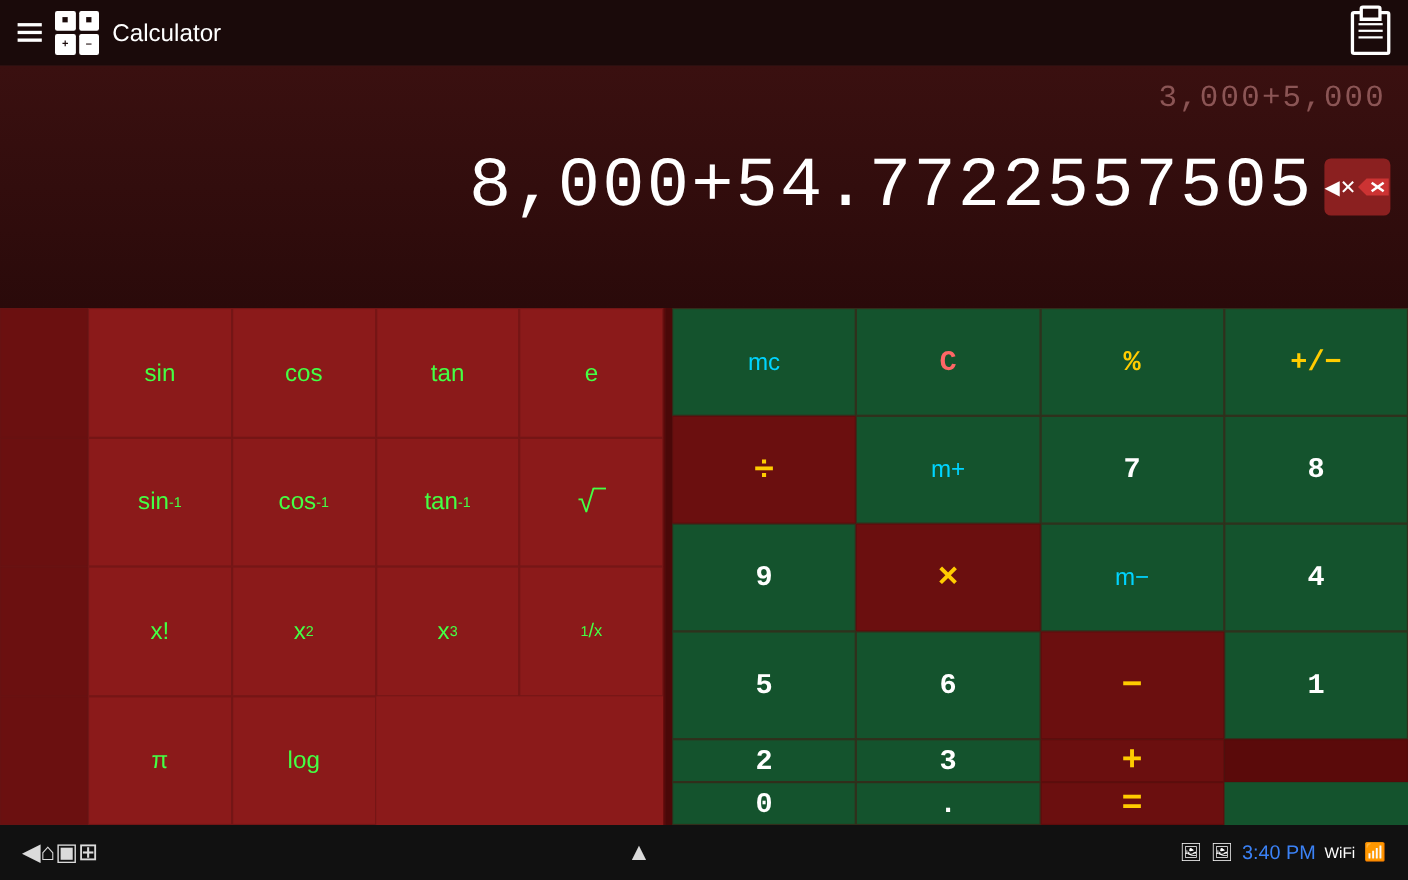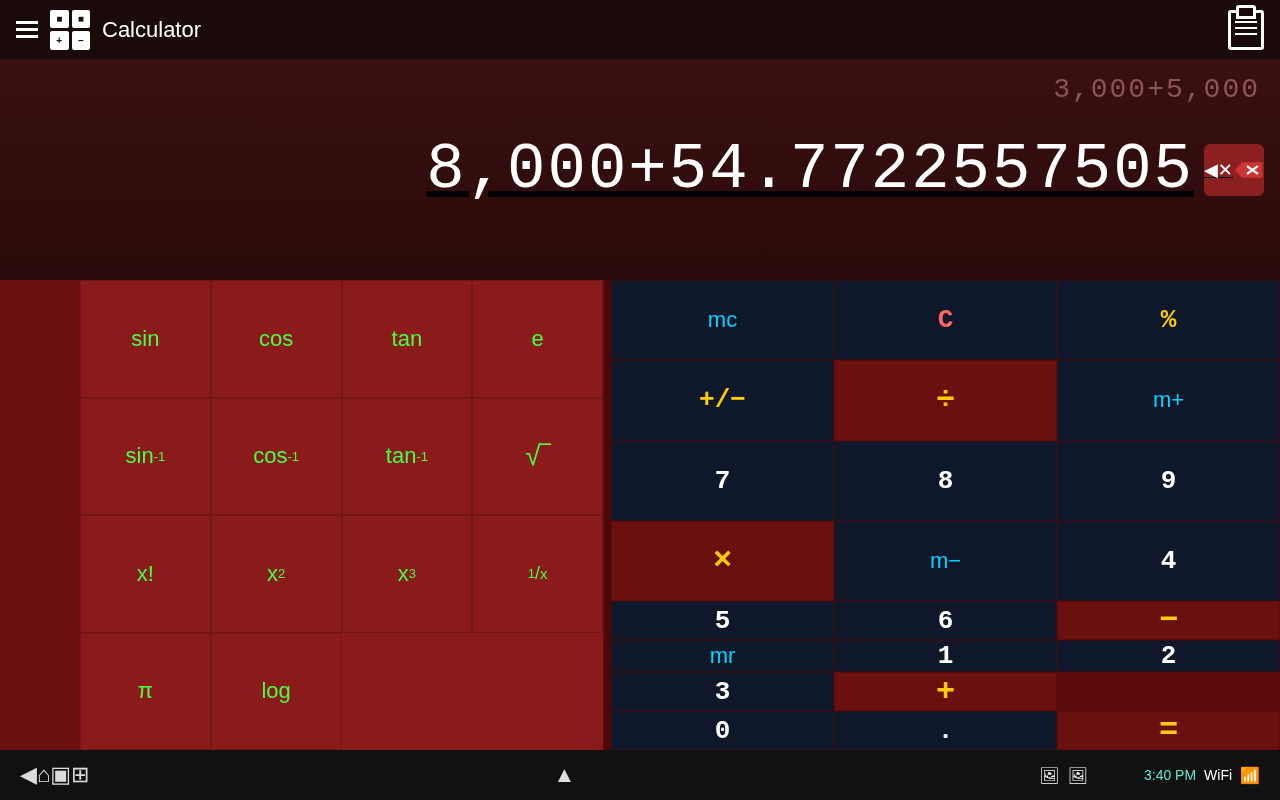--- a/index.html
+++ b/index.html
@@ -113,21 +113,20 @@
       font-size: 28px;
       font-family: 'Courier New', monospace;
       letter-spacing: 2px;
     }
     #primary-display {
       display: flex;
       align-items: center;
       justify-content: flex-start;
       padding: 0 16px;
       min-height: 90px;
-      text-decoration: underline;
     }
     #main-expression {
       color: white;
       font-size: 64px;
       font-family: 'Courier New', monospace;
       letter-spacing: 2px;
       text-align: right;
       flex: 1;
     }
     #backspace-btn {
@@ -163,23 +162,23 @@
       background: #8b1a1a;
       display: grid;
       grid-template-columns: 80px repeat(4, 1fr);
       grid-template-rows: repeat(4, 1fr);
       border-right: 2px solid #5a0a0a;
     }
 
     
     #standard-panel {
       flex: 1;
-      background: #0f172a;
+      background: #14532d;
       display: grid;
-      grid-template-columns: repeat(3, 1fr);
+      grid-template-columns: repeat(4, 1fr);
       grid-template-rows: repeat(4, 1fr) auto;
     }
 
     .sci-btn {
       background: transparent;
       border: 1px solid rgba(100,20,20,0.6);
       color: #44ff44;
       font-size: 22px;
       cursor: pointer;
       display: flex;
@@ -239,23 +238,22 @@
       display: flex;
       align-items: center;
       gap: 8px;
       color: white;
       font-size: 16px;
     }
     .status-icon {
       font-size: 16px;
     }
     #time-display {
-      font-size: 14px;
-      color: #5eead4;
-      margin-left: 48px;
+      font-size: 18px;
+      color: #3b82f6;
     }
 
     
     #center-divider {
       width: 6px;
       background: #4a0808;
     }
 
     
     #calc-panels {
@@ -349,21 +347,20 @@
     <button class="std-btn">8</button>
     <button class="std-btn">9</button>
     <button class="std-btn operator" style="font-size:32px;">×</button>
 
     <button class="std-btn cyan">m−</button>
     <button class="std-btn">4</button>
     <button class="std-btn">5</button>
     <button class="std-btn">6</button>
     <button class="std-btn operator" style="font-size:32px;">−</button>
 
-    <button class="std-btn cyan">mr</button>
     <button class="std-btn">1</button>
     <button class="std-btn">2</button>
     <button class="std-btn">3</button>
     <button class="std-btn operator" style="font-size:32px;">+</button>
 
     <button class="std-btn" style="background:#5a0a0a;"></button>
     <button class="std-btn">0</button>
     <button class="std-btn">.</button>
     <button class="std-btn equals" style="font-size:32px;color:#ffcc00;">=</button>
   </div>

